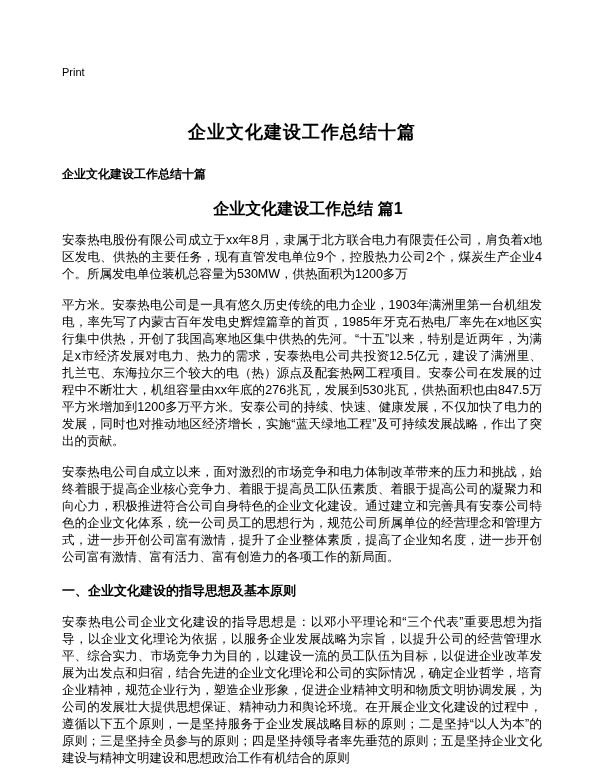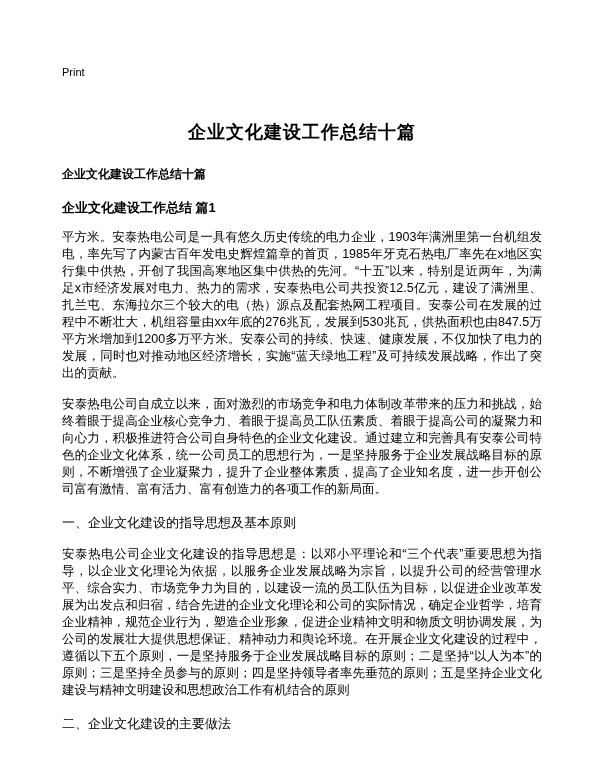--- a/index.html
+++ b/index.html
@@ -31,54 +31,56 @@
     font-weight: bold;
     margin: 6px 0 22px 0;
     letter-spacing: 1px;
   }
   .subtitle {
     font-size: 12px;
     font-weight: bold;
     margin: 0 0 16px 0;
   }
   .section-heading {
-    font-size: 13px;
+    font-size: 16px;
     font-weight: bold;
-    margin: 0 0 12px 0;
+    margin: 0 0 12px 12px;
+    text-align: center;
   }
   p.body {
     font-size: 12.5px;
     line-height: 17px;
     text-align: justify;
     margin: 0 0 14px 0;
     word-break: break-all;
   }
   .part-heading {
     font-size: 13px;
-    font-weight: normal;
+    font-weight: bold;
     margin: 16px 0 14px 0;
   }
 </style>
 </head>
 <body>
 
 <div class="page">
 
   <a class="print-link">Print</a>
 
   <h1 class="doc-title">企业文化建设工作总结十篇</h1>
 
   <div class="subtitle">企业文化建设工作总结十篇</div>
 
   <h2 class="section-heading">企业文化建设工作总结 篇1</h2>
 
+  <p class="body">安泰热电股份有限公司成立于xx年8月，隶属于北方联合电力有限责任公司，肩负着x地区发电、供热的主要任务，现有直管发电单位9个，控股热力公司2个，煤炭生产企业4个。所属发电单位装机总容量为530MW，供热面积为1200多万</p>
 
   <p class="body">平方米。安泰热电公司是一具有悠久历史传统的电力企业，1903年满洲里第一台机组发电，率先写了内蒙古百年发电史辉煌篇章的首页，1985年牙克石热电厂率先在x地区实行集中供热，开创了我国高寒地区集中供热的先河。“十五”以来，特别是近两年，为满足x市经济发展对电力、热力的需求，安泰热电公司共投资12.5亿元，建设了满洲里、扎兰屯、东海拉尔三个较大的电（热）源点及配套热网工程项目。安泰公司在发展的过程中不断壮大，机组容量由xx年底的276兆瓦，发展到530兆瓦，供热面积也由847.5万平方米增加到1200多万平方米。安泰公司的持续、快速、健康发展，不仅加快了电力的发展，同时也对推动地区经济增长，实施“蓝天绿地工程”及可持续发展战略，作出了突出的贡献。</p>
 
-  <p class="body">安泰热电公司自成立以来，面对激烈的市场竞争和电力体制改革带来的压力和挑战，始终着眼于提高企业核心竞争力、着眼于提高员工队伍素质、着眼于提高公司的凝聚力和向心力，积极推进符合公司自身特色的企业文化建设。通过建立和完善具有安泰公司特色的企业文化体系，统一公司员工的思想行为，一是坚持服务于企业发展战略目标的原则，不断增强了企业凝聚力，提升了企业整体素质，提高了企业知名度，进一步开创公司富有激情、富有活力、富有创造力的各项工作的新局面。</p>
+  <p class="body">安泰热电公司自成立以来，面对激烈的市场竞争和电力体制改革带来的压力和挑战，始终着眼于提高企业核心竞争力、着眼于提高员工队伍素质、着眼于提高公司的凝聚力和向心力，积极推进符合公司自身特色的企业文化建设。通过建立和完善具有安泰公司特色的企业文化体系，统一公司员工的思想行为，规范公司所属单位的经营理念和管理方式，进一步开创公司富有激情，提升了企业整体素质，提高了企业知名度，进一步开创公司富有激情、富有活力、富有创造力的各项工作的新局面。</p>
 
   <h3 class="part-heading">一、企业文化建设的指导思想及基本原则</h3>
 
   <p class="body">安泰热电公司企业文化建设的指导思想是：以邓小平理论和“三个代表”重要思想为指导，以企业文化理论为依据，以服务企业发展战略为宗旨，以提升公司的经营管理水平、综合实力、市场竞争力为目的，以建设一流的员工队伍为目标，以促进企业改革发展为出发点和归宿，结合先进的企业文化理论和公司的实际情况，确定企业哲学，培育企业精神，规范企业行为，塑造企业形象，促进企业精神文明和物质文明协调发展，为公司的发展壮大提供思想保证、精神动力和舆论环境。在开展企业文化建设的过程中，遵循以下五个原则，一是坚持服务于企业发展战略目标的原则；二是坚持“以人为本”的原则；三是坚持全员参与的原则；四是坚持领导者率先垂范的原则；五是坚持企业文化建设与精神文明建设和思想政治工作有机结合的原则</p>
 
   <h3 class="part-heading">二、企业文化建设的主要做法</h3>
 
 </div>
 
 </body></html>

